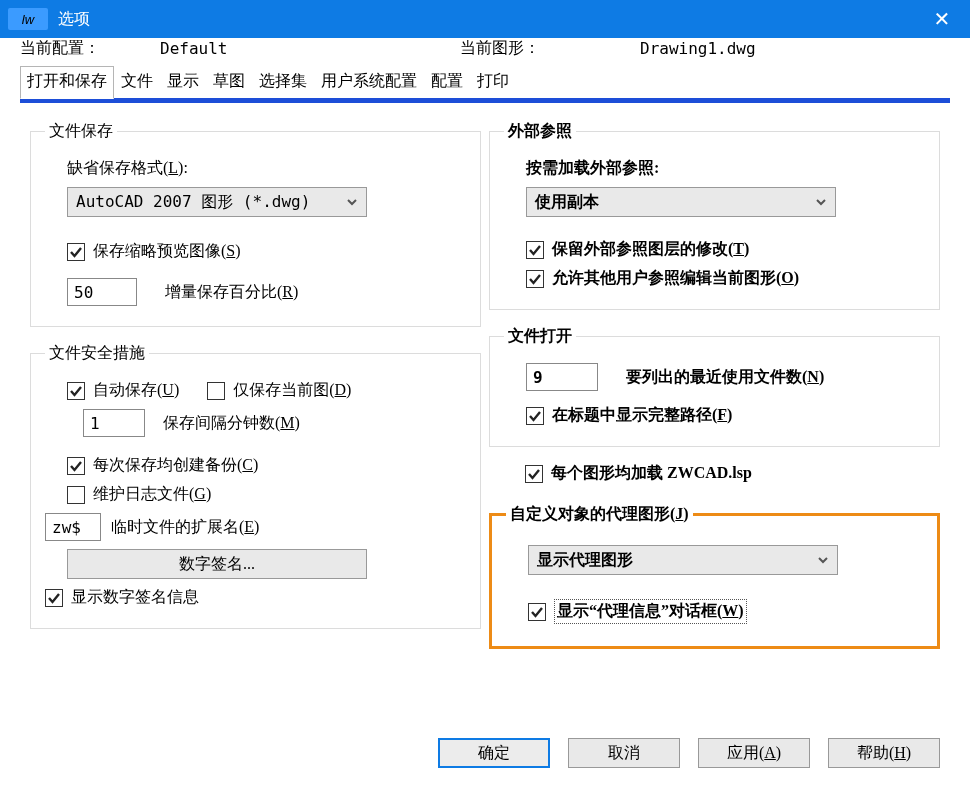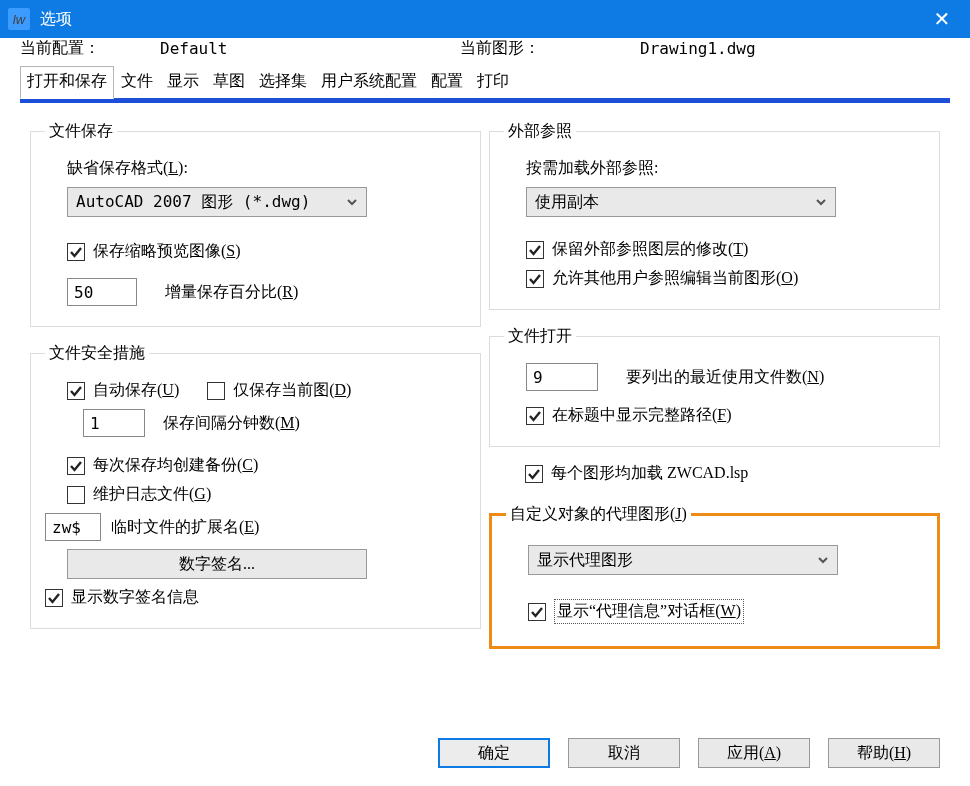--- a/index.html
+++ b/index.html
@@ -16,29 +16,29 @@
   .underline { text-decoration: underline; }
   .titlebar {
     height: 38px;
     background: #0e7be4;
     color: #fff;
     display: flex;
     align-items: center;
     padding: 0 8px;
   }
   .titlebar .app-icon {
-    width: 22px; height: 22px;
+    width: 40px; height: 22px;
     background: #3b9bff;
     border-radius: 2px;
     display: inline-flex;
     align-items: center;
     justify-content: center;
     font-size: 13px;
     font-style: italic;
-    color:#404040;
+    color:#000000;
     margin-right: 10px;
   }
   .titlebar .title { flex: 0 0 auto; font-size: 16px; }
   .titlebar .spacer { flex: 1 1 auto; }
   .titlebar .close { width:40px; text-align:center; font-size:20px; cursor:pointer; }
   .client {
     padding: 0 20px 0 20px;
     height: calc(786px - 38px);
     position: relative;
   }
@@ -67,21 +67,21 @@
     border-bottom:none;
   }
   .tab.active {
     border-color:#b5b5b5;
     background:#fff;
     border-bottom:1px solid #fff;
   }
   .panel { padding: 18px 10px 0 10px; display:flex; }
   .col { width: 50%; }
   .col-left { padding-right: 4px; }
-  .col-right { padding-left: 4px; }
+  .col-right { padding-left: 4px; font-weight: bold; }
   fieldset {
     border:1px solid #dcdcdc;
     margin:0 0 16px 0;
     padding: 8px 14px 12px 14px;
   }
   fieldset legend {
     padding:0 4px;
     font-family:"SimSun","NSimSun",serif;
     font-size:16px;
   }

